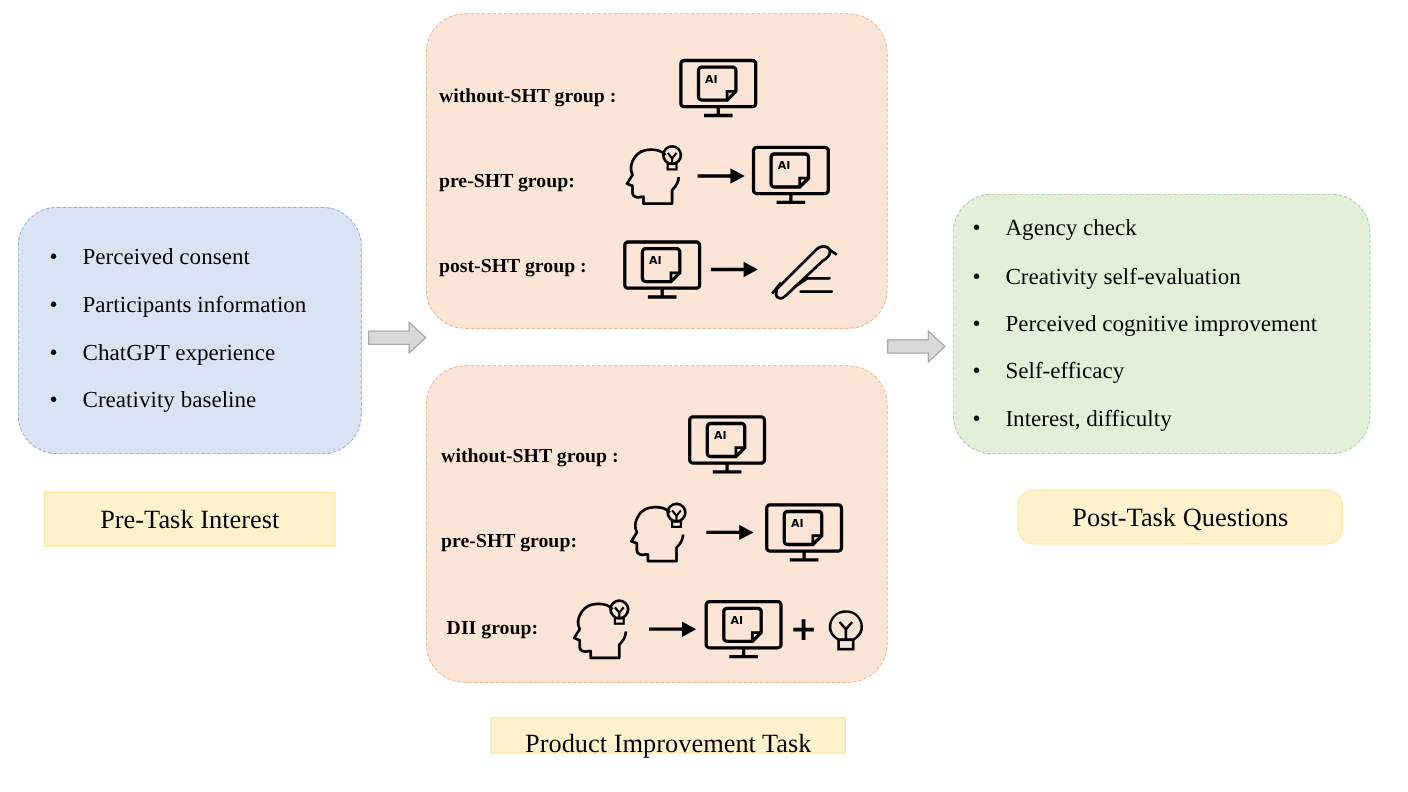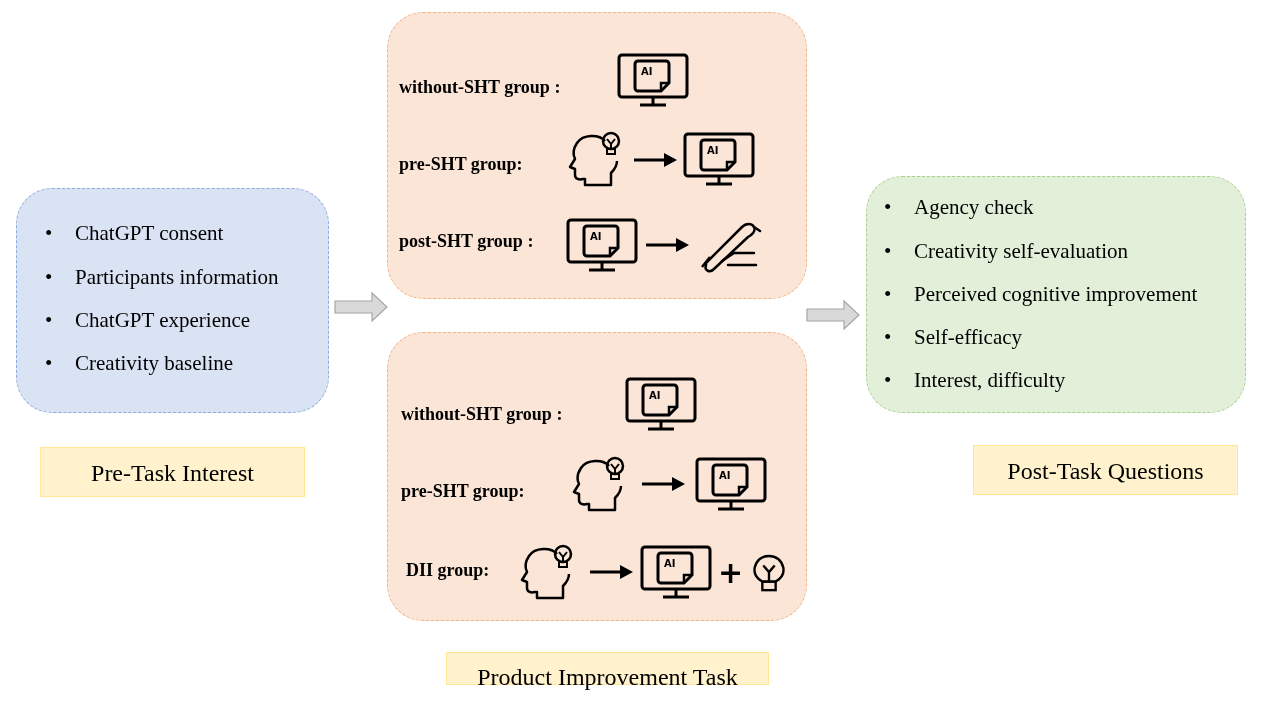--- a/index.html
+++ b/index.html
@@ -60,21 +60,21 @@
     <symbol id="sym-flow-arrow" viewBox="0 0 54 30">
       <polygon points="1,9 38,9 38,1 53,15 38,29 38,21 1,21" fill="#d9d9d9" stroke="#a6a6a6" stroke-width="1.2"></polygon>
     </symbol>
   </defs>
 </svg>
 
 <div class="box pre-box">
   <ul class="bullets" style="left:28px; top:32px;">
     <li style="top:0">
         <span class="dot">•</span>
-        <span class="txt">ChatGPT consent</span>
+        <span class="txt">Perceived consent</span>
       </li>
     <li style="top:44px">
         <span class="dot">•</span>
         <span class="txt">Participants information</span>
       </li>
     <li style="top:87px">
         <span class="dot">•</span>
         <span class="txt">ChatGPT experience</span>
       </li>
     <li style="top:130px">
@@ -174,13 +174,13 @@
     <li style="top:130px">
         <span class="dot">•</span>
         <span class="txt">Self-efficacy</span>
       </li>
     <li style="top:173px">
         <span class="dot">•</span>
         <span class="txt">Interest, difficulty</span>
       </li>
   </ul>
 </div>
-<div class="label-box" style="left:973px; top:445px; width:265px; height:50px; line-height:50px;">Post-Task Questions</div>
+<div class="label-box" style="left:925px; top:445px; width:296px; height:50px; line-height:50px;border-radius:15px;">Post-Task Questions</div>
 
 </body></html>

